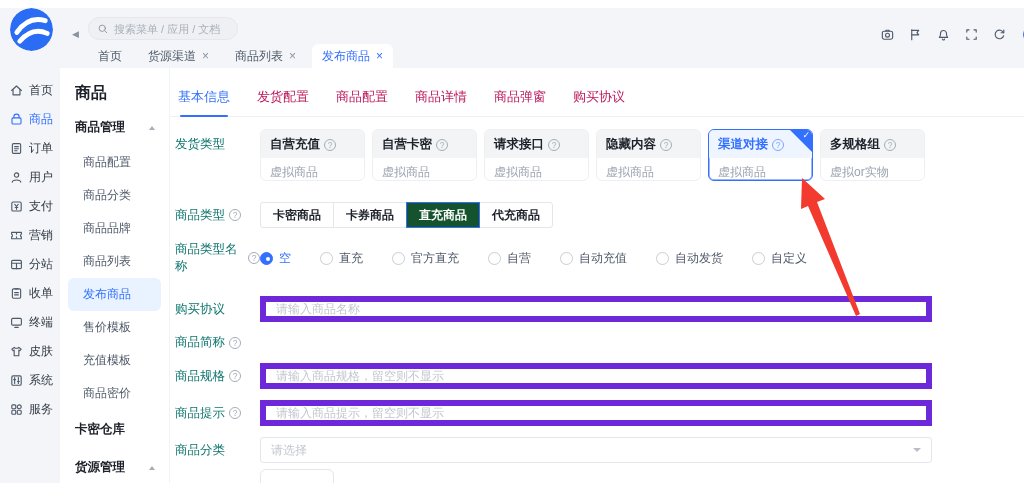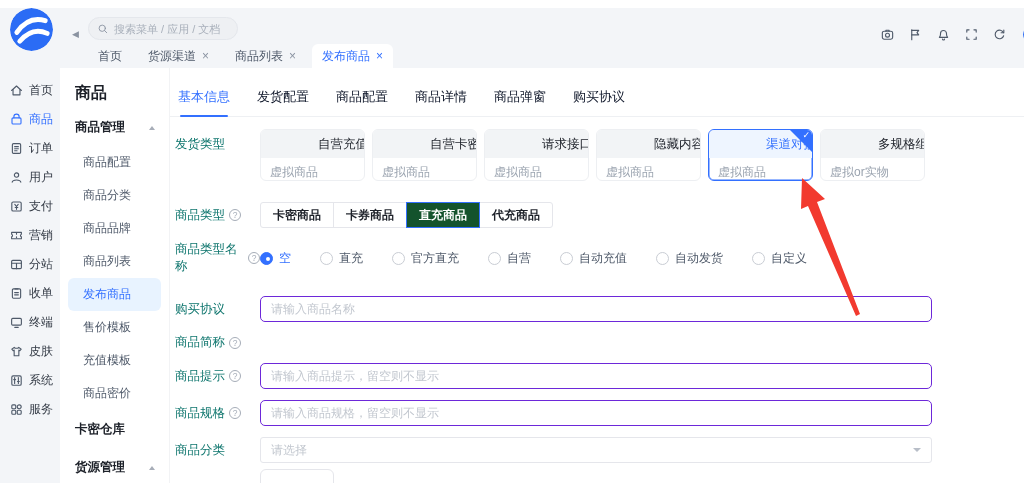--- a/index.html
+++ b/index.html
@@ -45,40 +45,40 @@
     color:#1d2129; padding:11px 14px 10px 15px; cursor:pointer; }
   .caret-up { width:0; height:0; border-left:3.5px solid transparent; border-right:3.5px solid transparent;
     border-bottom:4px solid #a7adb8; }
   .s2item { font-size:12px; color:#4e5969; padding:8px 0 8px 23px; cursor:pointer; }
   .s2item.active { background:#e8f3ff; color:#3370ff; border-radius:6px; margin:0 8px; padding-left:15px; }
 
   
   .main { position:absolute; left:170px; top:68px; width:854px; height:415px; background:#fff; }
   .main-tabs-wrap { border-bottom:1px solid #eef0f3; padding:20px 0 10px 8px; }
   .main-tabs { display:flex; gap:27px;text-align:right; }
-  .mtab { font-size:13px; color:#0f172a; cursor:pointer; position:relative; white-space:nowrap; }
+  .mtab { font-size:13px; color:#be185d; cursor:pointer; position:relative; white-space:nowrap; }
   .mtab.active { color:#3370ff; }
   .mtab.active::after { content:""; position:absolute; left:2px; right:2px; bottom:-11px; height:2px;
     background:#3370ff; border-radius:1px; }
 
   .form { padding:12px 0 0 5px; }
   .frow { display:flex; align-items:center; }
   .frow.top { align-items:flex-start; }
   .flabel { width:85px; flex:none; font-size:12.5px; color:#0f766e; display:flex; align-items:center; gap:4px; }
   .frow.top .flabel { padding-top:7px; }
   .help { width:12px; height:12px; border:1px solid #a6adb8; border-radius:50%; color:#a6adb8; font-size:8.5px;
     display:inline-flex; align-items:center; justify-content:center; cursor:pointer; flex:none; }
   .help::before { content:"?"; }
 
   
   .cards { display:flex; gap:7px; }
   .card { width:105px; height:52px; border:1px solid #edeff2; border-radius:6px; background:#fff;
     overflow:hidden; cursor:pointer; position:relative; }
   .card .chead { background:#f2f4f6; padding:6px 9px 5px; display:flex; align-items:center; gap:4px; }
-  .card .ctitle { font-size:12.5px; font-weight:normal; white-space:nowrap;margin-left:48px; }
+  .card .ctitle { font-size:12.5px; font-weight:bold; white-space:nowrap; }
   .card .cbody { padding:6px 9px; font-size:12px; color:#9aa3af; white-space:nowrap; }
   .card.selected { border:1px solid #3370ff; box-shadow:0 0 0 0.5px #3370ff inset; }
   .card.selected .chead { background:#eef5ff; }
   .card.selected .ctitle { color:#3370ff; }
   .badge { position:absolute; top:0; right:0; width:0; height:0;
     border-top:22px solid #3370ff; border-left:22px solid transparent; }
   .badge-check { position:absolute; top:0px; right:2px; color:#fff; font-size:9px; }
   .badge-check::before { content:"✓"; }
 
   
@@ -92,21 +92,21 @@
   
   .radios { display:flex; align-items:center; gap:29px; }
   .radio { display:flex; align-items:center; gap:6px; font-size:12px; color:#4e5969; cursor:pointer; }
   .rdot { width:13px; height:13px; border-radius:50%; border:1px solid #c9cdd4; background:#fff; flex:none; position:relative; }
   .radio.selected .rdot { background:#3370ff; border-color:#3370ff; }
   .radio.selected .rdot::after { content:""; position:absolute; left:4.5px; top:4.5px; width:4px; height:4px;
     border-radius:50%; background:#fff; }
   .radio.selected .rlabel { color:#3370ff; }
 
   
-  .tinput { width:672px; height:26px; border:1px solid #6d28d9; border-radius:5px; padding:0 10px;
+  .tinput { width:672px; height:26px; border:6px solid #6d28d9; border-radius:0; padding:0 10px;
     font-size:12px; font-family:inherit; color:#1d2129; outline:none; background:#fff; }
   .tinput::placeholder { color:#c2c7cf; }
   .selectbox { width:672px; height:26px; border:1px solid #e5e6eb; border-radius:3px; padding:0 10px;
     font-size:12px; color:#c2c7cf; background:#fff; display:flex; align-items:center;
     justify-content:space-between; cursor:pointer; }
   .chev-down { width:0; height:0; border-left:4px solid transparent; border-right:4px solid transparent;
     border-top:4.5px solid #b8bec8; }
 
   .upload { width:74px; height:58px; border:1px solid #e5e6eb; border-radius:6px; background:#fff; cursor:pointer; }
 
@@ -472,31 +472,31 @@
         <input class="tinput" placeholder="请输入商品名称" style="">
       </div>
       <div class="frow mb12">
         <div class="flabel">
             <span>商品简称</span>
             <span class="help"></span>
           </div>
       </div>
       <div class="frow mb11">
         <div class="flabel">
+            <span>商品规格</span>
+            <span class="help"></span>
+          </div>
+        <input class="tinput" placeholder="请输入商品规格，留空则不显示" style="">
+      </div>
+      <div class="frow mb11">
+        <div class="flabel">
             <span>商品提示</span>
             <span class="help"></span>
           </div>
         <input class="tinput" placeholder="请输入商品提示，留空则不显示" style="">
-      </div>
-      <div class="frow mb11">
-        <div class="flabel">
-            <span>商品规格</span>
-            <span class="help"></span>
-          </div>
-        <input class="tinput" placeholder="请输入商品规格，留空则不显示" style="">
       </div>
 
       <div class="frow mb6">
         <div class="flabel">
             <span>商品分类</span>
           </div>
         <div class="selectbox">
           <span>请选择</span>
           <span class="chev-down"></span>
         </div>

